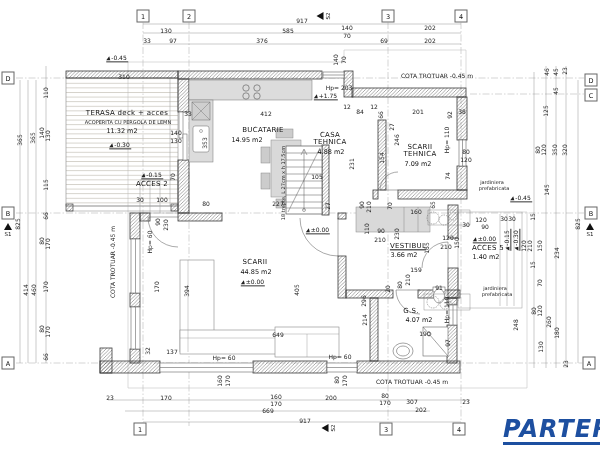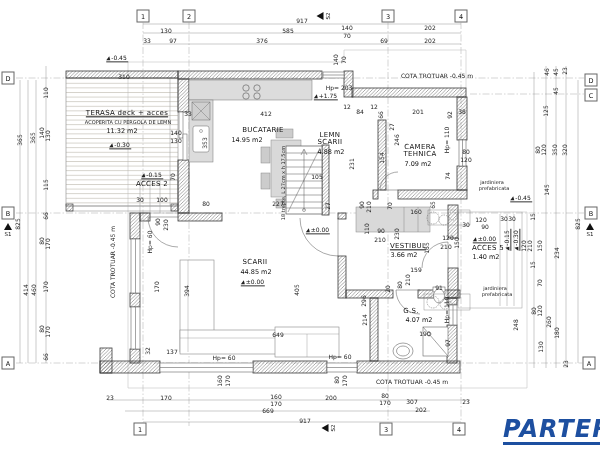--- a/index.html
+++ b/index.html
@@ -391,28 +391,28 @@
       <span class="lbl level" style="left: 117px; top: 59px;">-0.45</span>
       <span class="lbl level" style="left: 120px; top: 146px;">-0.30</span>
       <span class="lbl level" style="left: 152px; top: 176px;">-0.15</span>
       <span class="lbl level" style="left: 326px; top: 97px;">+1.75</span>
       <span class="lbl level" style="left: 253px; top: 283px;">±0.00</span>
       <span class="lbl level" style="left: 318px; top: 231px;">±0.00</span>
       <span class="lbl level" style="left: 485px; top: 240px;">±0.00</span>
       <span class="lbl level" style="left: 521px; top: 199px;">-0.45</span>
       <span class="lbl level rot" style="left: 508px; top: 240px;">-0.15</span>
       <span class="lbl level rot" style="left: 517px; top: 240px;">-0.30</span>
-      <span class="lbl room-name" style="left: 127px; top: 114px; text-decoration: underline;">TERASA deck + acces</span>
+      <span class="lbl room-name" style="left: 127px; top: 114px;">TERASA deck + acces</span>
       <span class="lbl room-sub" style="left: 128px; top: 123px;">ACOPERITA CU PERGOLA DE LEMN</span>
       <span class="lbl room-area" style="left: 122px; top: 131px;">11.32 m2</span>
       <span class="lbl room-name" style="left: 251px; top: 131px; margin-left: 12px;">BUCATARIE</span>
       <span class="lbl room-area" style="left: 247px; top: 140px;">14.95 m2</span>
-      <span class="lbl room-name" style="left: 330px; top: 139px; width: 36px; white-space: normal;">LEMN SCARII</span>
+      <span class="lbl room-name" style="left: 330px; top: 139px; width: 36px; white-space: normal;">CASA TEHNICA</span>
       <span class="lbl room-area" style="left: 331px; top: 152px;">4.88 m2</span>
-      <span class="lbl room-name" style="left: 420px; top: 151px; width: 54px; white-space: normal;">CAMERA TEHNICA</span>
+      <span class="lbl room-name" style="left: 420px; top: 151px; width: 54px; white-space: normal;">SCARII TEHNICA</span>
       <span class="lbl room-area" style="left: 418px; top: 164px;">7.09 m2</span>
       <span class="lbl room-name" style="left: 408px; top: 247px; text-decoration: underline;">VESTIBUL</span>
       <span class="lbl room-area" style="left: 404px; top: 255px;">3.66 m2</span>
       <span class="lbl room-name" style="left: 488px; top: 249px;">ACCES 5</span>
       <span class="lbl room-area" style="left: 486px; top: 257px;">1.40 m2</span>
       <span class="lbl room-name" style="left: 152px; top: 185px;">ACCES 2</span>
       <span class="lbl room-name" style="left: 255px; top: 263px;">SCARII</span>
       <span class="lbl room-area" style="left: 256px; top: 272px;">44.85 m2</span>
       <span class="lbl room-name" style="left: 411px; top: 312px;">G.S.</span>
       <span class="lbl room-area" style="left: 419px; top: 320px;">4.07 m2</span>

